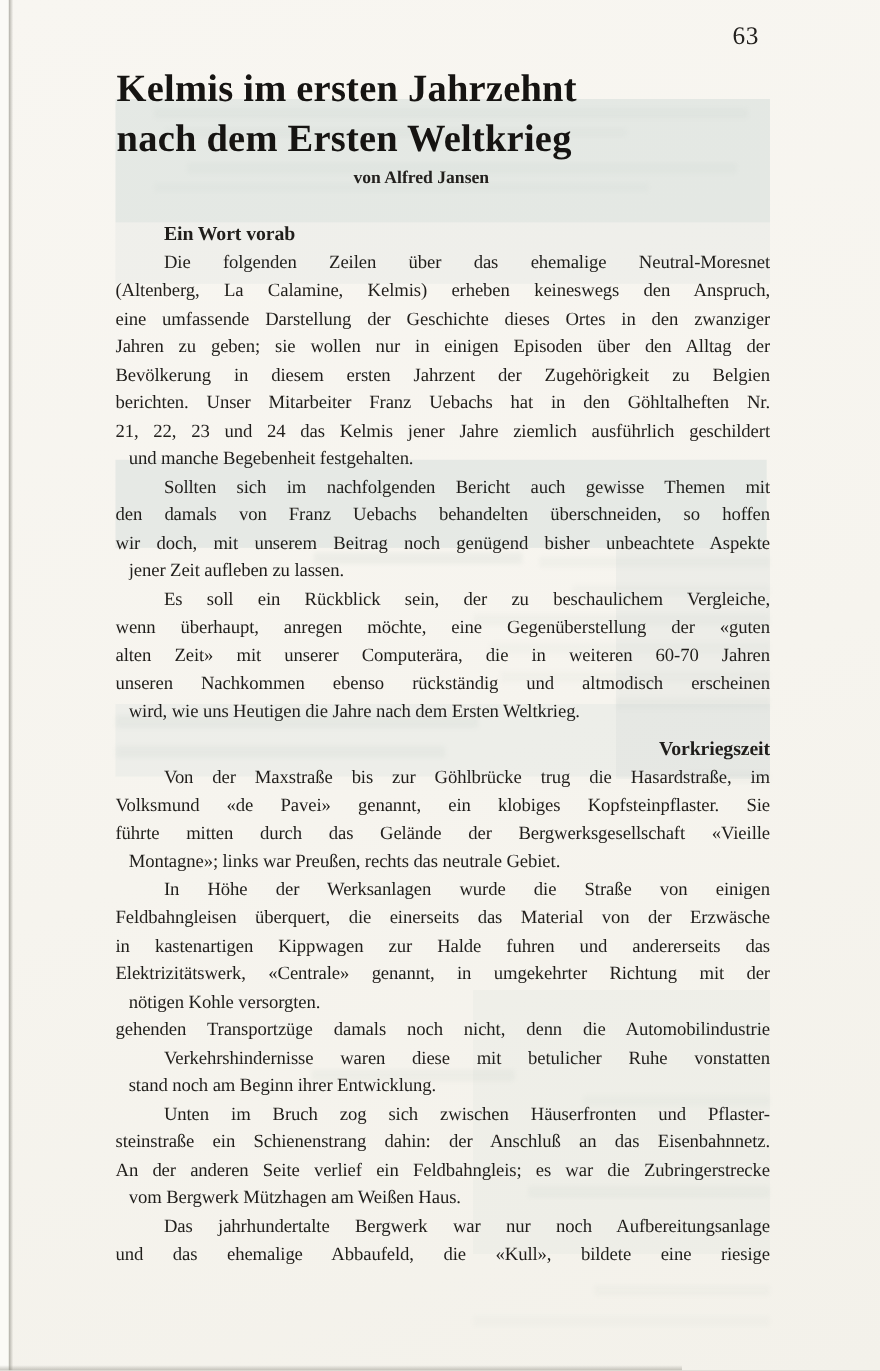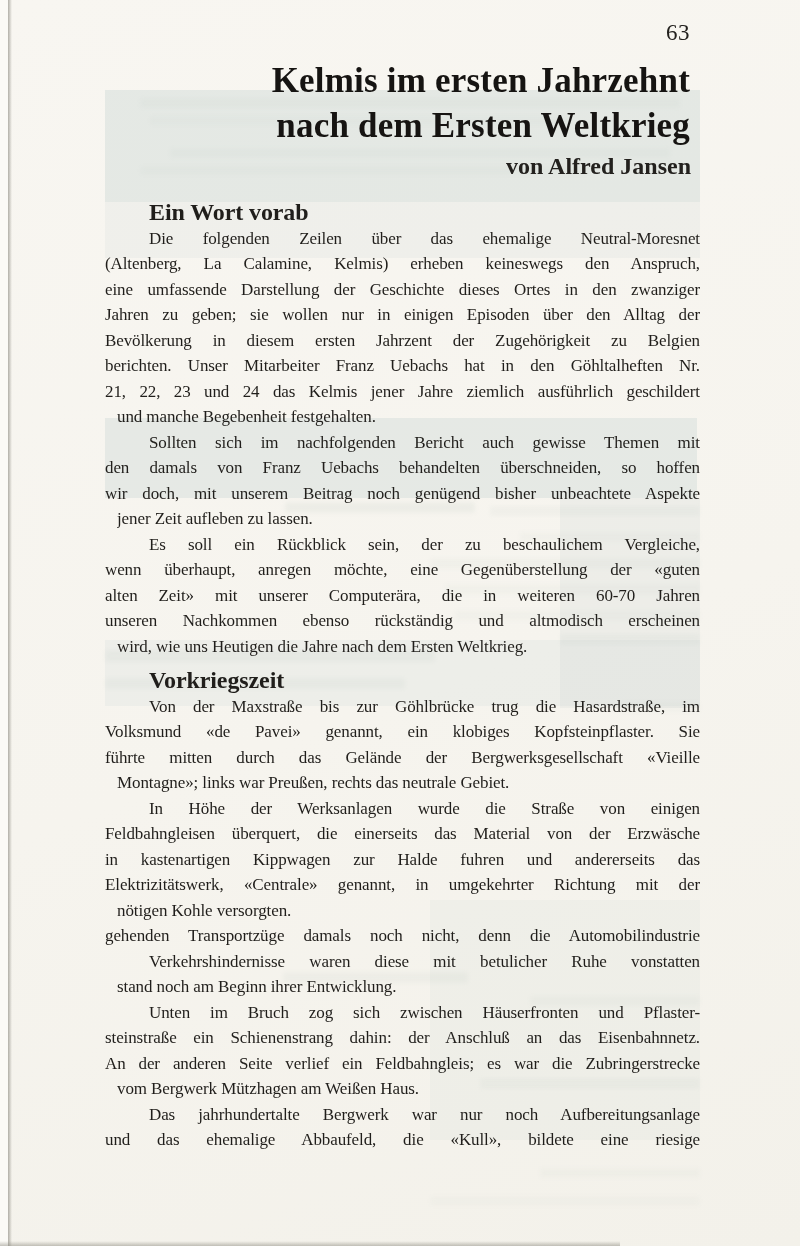--- a/index.html
+++ b/index.html
@@ -19,31 +19,31 @@
     background:linear-gradient(90deg, rgba(120,118,108,0.55), rgba(120,118,108,0.0)); }
   .edge-bottom-line { position:absolute; left:0; bottom:0; width:620px; height:5px;
     background:linear-gradient(0deg, rgba(140,138,128,0.5), rgba(140,138,128,0.0)); }
   
   .tint { position:absolute; background:rgba(200,213,211,0.45); }
   .ghost { position:absolute; background:rgba(140,162,156,0.35); filter:blur(2px);
     border-radius:2px; }
   
   .page-number { position:absolute; top:20px; right:110px;
     font-size:23px; letter-spacing:0.5px; color:#23211e; }
-  .title { position:absolute; top:58px; left:95px; width:595px;
-    text-align:right; font-weight:bold; font-size:35px; line-height:45px;
+  .title { position:absolute; top:58px; left:106px; width:595px;
+    text-align:left; font-weight:bold; font-size:35px; line-height:45px;
     color:#161412; letter-spacing:0.2px; }
-  .byline { position:absolute; top:153px; left:103px; width:588px;
-    text-align:right; font-weight:bold; font-size:24px; color:#23211e; }
+  .byline { position:absolute; top:153px; left:89px; width:588px;
+    text-align:center; font-weight:bold; font-size:16px; color:#23211e; }
   
   .content { position:absolute; top:200px; left:105px; width:595px;
     font-size:17px; letter-spacing:-0.1px; color:#201e1b; }
   .block.heading { height:25.5px; line-height:25.5px; font-weight:bold;
-    font-size:24px; padding-left:44px; }
-  .block.heading.space-before { margin-top:9px; }
+    font-size:18px; padding-left:44px; }
+  .block.heading.space-before { margin-top:9px;text-align:right; }
   .line { height:25.5px; line-height:25.5px; overflow:hidden;
     text-align:justify; text-align-last:justify; }
   .line.first { padding-left:44px; }
   .line:not(.lastline)::after { content:""; display:inline-block; width:100%;
     height:0; line-height:0; font-size:0; vertical-align:top; }
   .line.lastline { text-align:left; text-align-last:left;margin-left:12px; }
 </style>
 </head>
 <body>
 

